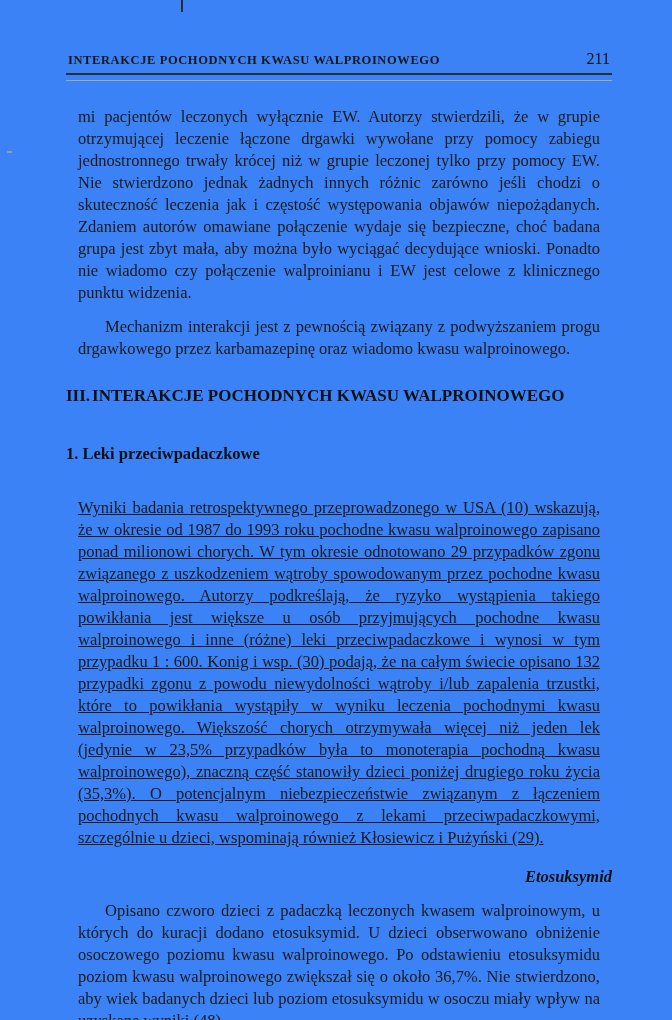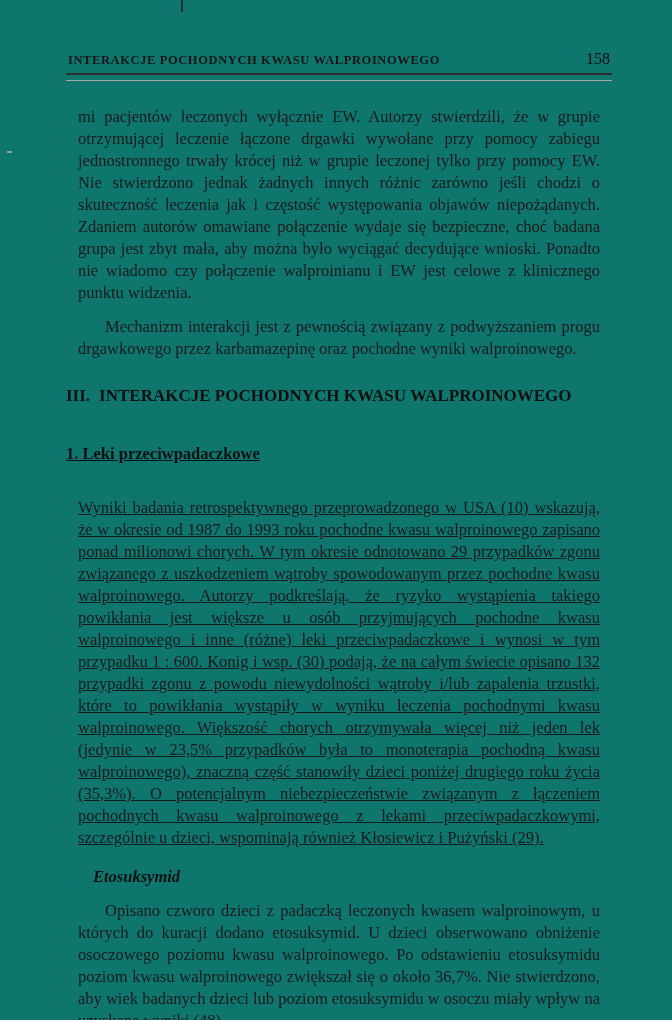--- a/index.html
+++ b/index.html
@@ -5,21 +5,21 @@
   html, body {
     margin: 0;
     padding: 0;
     background: #e8e8e8;
   }
   .page {
     position: relative;
     width: 672px;
     height: 1020px;
     margin: 0 auto;
-    background: #0f766e;
+    background: #3b82f6;
     color: #1a1a1a;
     font-family: "Liberation Serif", "DejaVu Serif", serif;
     overflow: hidden;
   }
   
   .artifact-top-tick {
     position: absolute;
     left: 181px;
     top: 0;
     width: 2px;
@@ -76,21 +76,21 @@
   }
   .para {
     margin: 12px;
     text-align: justify;
   }
   .para.indent {
     text-indent: 27px;
   }
   .section-heading {
     display: flex;
-    gap: 9px;
+    gap: 2px;
     margin: 24px 0 0 0;
     font-size: 17px;
     font-weight: bold;
     line-height: 23px;
     color: #101010;
     text-align: left;
   }
   .section-number {
     white-space: nowrap;
   }
@@ -98,35 +98,34 @@
     display: flex;
     flex-direction: column;
   }
   .subsection-heading {
     margin: 36px 0 0 0;
     font-size: 16.5px;
     font-weight: bold;
     line-height: 22px;
     color: #101010;
     text-align: left;
-    text-decoration: underline;
   }
   .para.after-subsection {
     margin-top: 32px;
     text-decoration: underline;
   }
   .italic-heading {
     margin: 17px 0 0 0;
     padding-left: 27px;
     font-size: 16.5px;
     font-weight: bold;
     font-style: italic;
     line-height: 22px;
     color: #101010;
-    text-align: left;
+    text-align: right;
   }
   .spaced-heading {
     margin: 0;
     padding-left: 27px;
     font-size: 16.5px;
     line-height: 22px;
     letter-spacing: 0.3em;
     word-spacing: 0.25em;
     text-align: left;
     white-space: nowrap;
@@ -135,29 +134,29 @@
 </head>
 <body>
 
 <div class="page">
 
   <div class="artifact-top-tick"></div>
   <div class="artifact-left-dash"></div>
 
   <div class="header">
     <span class="running-title">INTERAKCJE POCHODNYCH KWASU WALPROINOWEGO</span>
-    <span class="page-number">158</span>
+    <span class="page-number">211</span>
   </div>
   <div class="header-rule"></div>
 
   <div class="body-text">
 
     <p class="para">mi pacjentów leczonych wyłącznie EW. Autorzy stwierdzili, że w grupie otrzymującej leczenie łączone drgawki wywołane przy pomocy zabiegu jednostronnego trwały krócej niż w grupie leczonej tylko przy pomocy EW. Nie stwierdzono jednak żadnych innych różnic zarówno jeśli chodzi o skuteczność leczenia jak i częstość występowania objawów niepożądanych. Zdaniem autorów omawiane połączenie wydaje się bezpieczne, choć badana grupa jest zbyt mała, aby można było wyciągać decydujące wnioski. Ponadto nie wiadomo czy połączenie walproinianu i EW jest celowe z klinicznego punktu widzenia.</p>
 
-    <p class="para indent">Mechanizm interakcji jest z pewnością związany z podwyższaniem progu drgawkowego przez karbamazepinę oraz pochodne wyniki walproinowego.</p>
+    <p class="para indent">Mechanizm interakcji jest z pewnością związany z podwyższaniem progu drgawkowego przez karbamazepinę oraz wiadomo kwasu walproinowego.</p>
 
     <h1 class="section-heading">
       <span class="section-number">III.</span>
       <span class="section-title">
         <span>INTERAKCJE POCHODNYCH KWASU WALPROINOWEGO</span>
       </span>
     </h1>
 
     <h2 class="subsection-heading">1. Leki przeciwpadaczkowe</h2>
 

